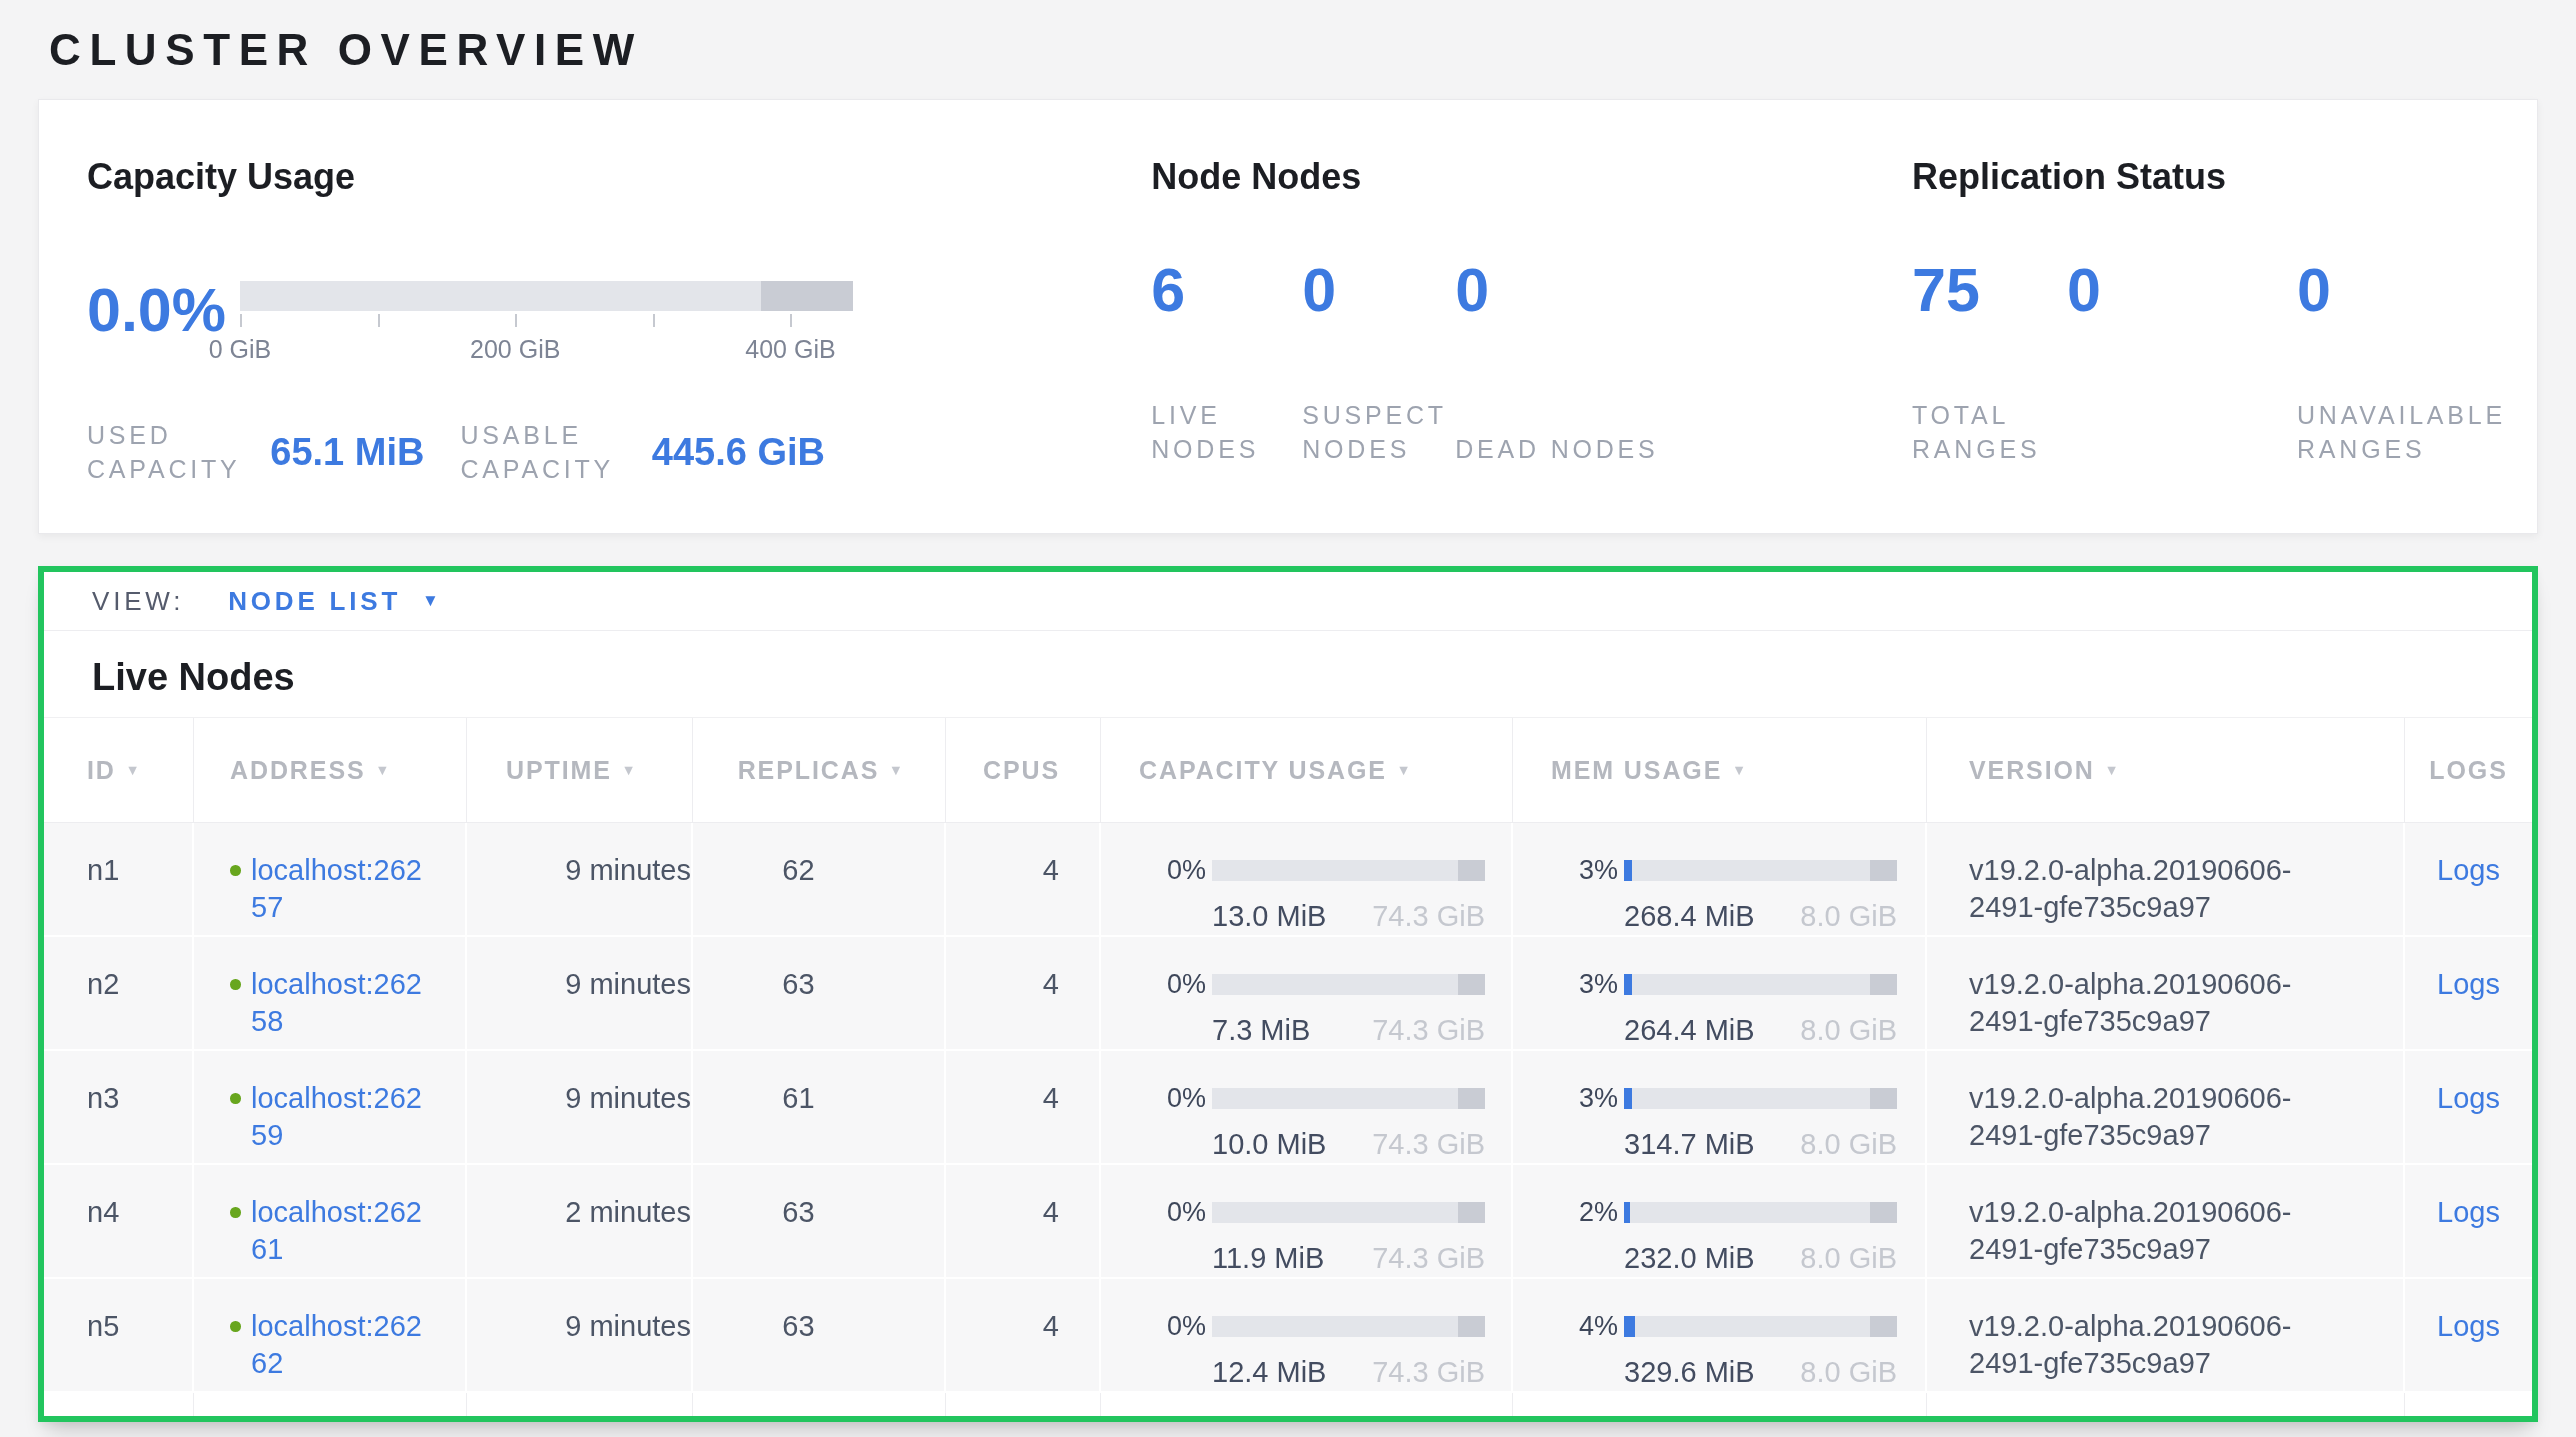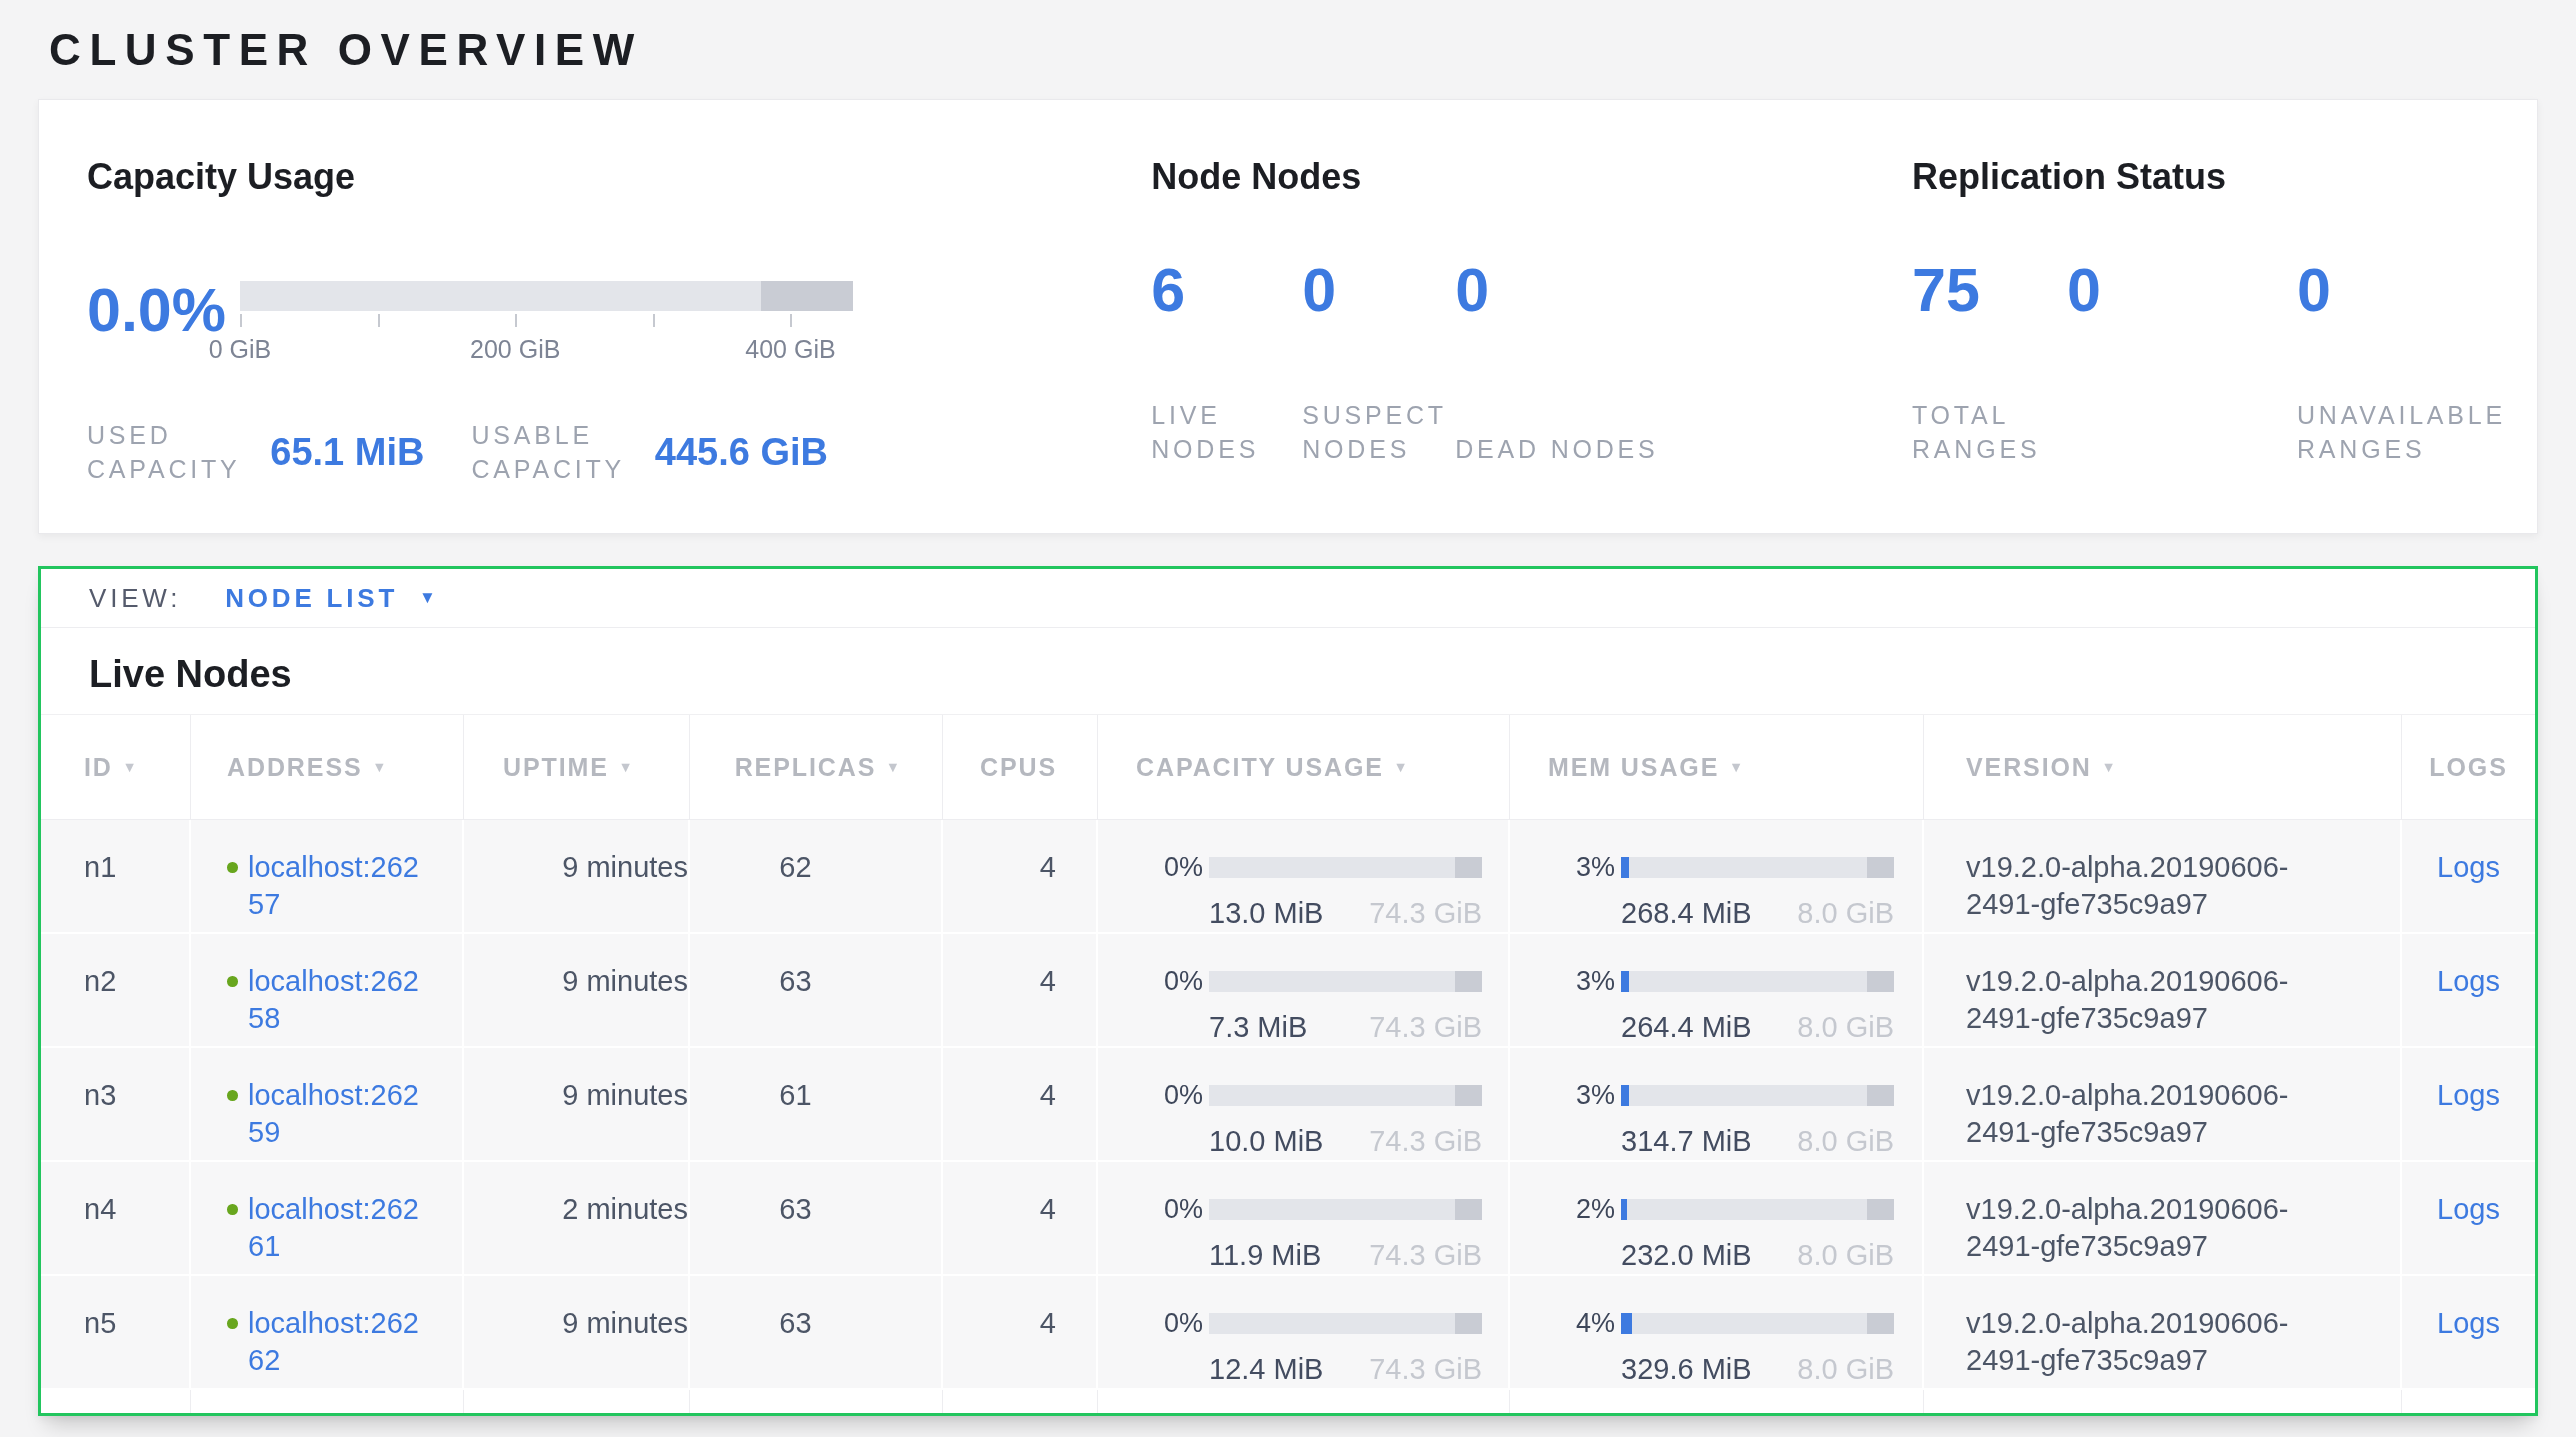--- a/index.html
+++ b/index.html
@@ -28,42 +28,42 @@
   .cap-bar { position:relative; width:613px; height:30px; background:var(--bar-track); overflow:hidden; }
   .cap-bar-fill { position:absolute; left:0; top:0; height:100%; background:var(--bar-fill); }
   .cap-bar-dark { position:absolute; right:0; top:0; height:100%; width:15%; background:var(--bar-reserved); }
   .cap-ticks { position:relative; height:16.3px; margin-top:1.9px; }
   .cap-tick { position:absolute; top:1px; width:1.9px; height:13.4px; background:#c6c9d0; }
   .cap-tick-labels { position:relative; height:29px; margin-top:5.8px; }
   .cap-tick-label { position:absolute; transform:translateX(-50%); font-size:25px; color:#7d8494; white-space:nowrap; }
 
   .cap-stats { display:flex; margin-top:54px; }
   .cap-stat { display:flex; align-items:center; }
-  .cap-stat + .cap-stat { margin-left:47px; }
+  .cap-stat + .cap-stat { margin-left:36px;gap:8px; }
   .stat-label { font-size:25px; line-height:34px; letter-spacing:3.8px; color:var(--text-gray-label); }
   .cap-stat .stat-label { width:168px; }
   .stat-value { font-size:38px; line-height:40px; font-weight:700; color:var(--accent-blue);
     margin-left:15.3px; white-space:nowrap; }
 
   .stat-cols { display:flex; margin-top:61px; height:205px; }
   .stat-col { display:flex; flex-direction:column; }
   .sec-nodes .stat-col:nth-child(1){ width:151px; }
   .sec-nodes .stat-col:nth-child(2){ width:153px; }
   .sec-nodes .stat-col:nth-child(3){ flex:1; }
   .sec-replication .stat-col:nth-child(1){ width:155px; }
   .sec-replication .stat-col:nth-child(2){ width:230px; }
   .sec-replication .stat-col:nth-child(3){ flex:1; }
   .stat-num { font-size:61px; line-height:59px; font-weight:700; color:var(--accent-blue); }
   .stat-col .stat-label { margin-top:auto; max-width:240px; }
   .sec-replication .stat-col:nth-child(2) .stat-label { width:230px; }
   .sec-replication .stat-col:nth-child(3) .stat-label { width:240px; }
 
   
   .table-card { margin:32px 38px 0 38px; background:var(--card-bg);
-    border:3px solid #22c55e;
+    border:6px solid #22c55e;
     box-shadow:0 15.3px 21px -7.7px rgba(0,0,0,0.18), 0 2.9px 7.7px rgba(0,0,0,0.05); }
 
   .view-bar { height:59px; display:flex; align-items:center; padding-left:48px;
     border-bottom:1.9px solid var(--divider); }
   .view-label { font-size:26px; letter-spacing:3.8px; color:#555b6c; }
   .view-select { display:flex; align-items:center; margin-left:44px; cursor:pointer; }
   .view-select .sel-text { font-size:26px; font-weight:700; letter-spacing:3.8px; color:var(--accent-blue); }
   .caret { font-size:17px; color:var(--accent-blue); margin-left:21px; }
 
   .table-title { margin:23px 0 0 48px; font-size:38px; line-height:46px; font-weight:700; color:var(--text-dark); }

